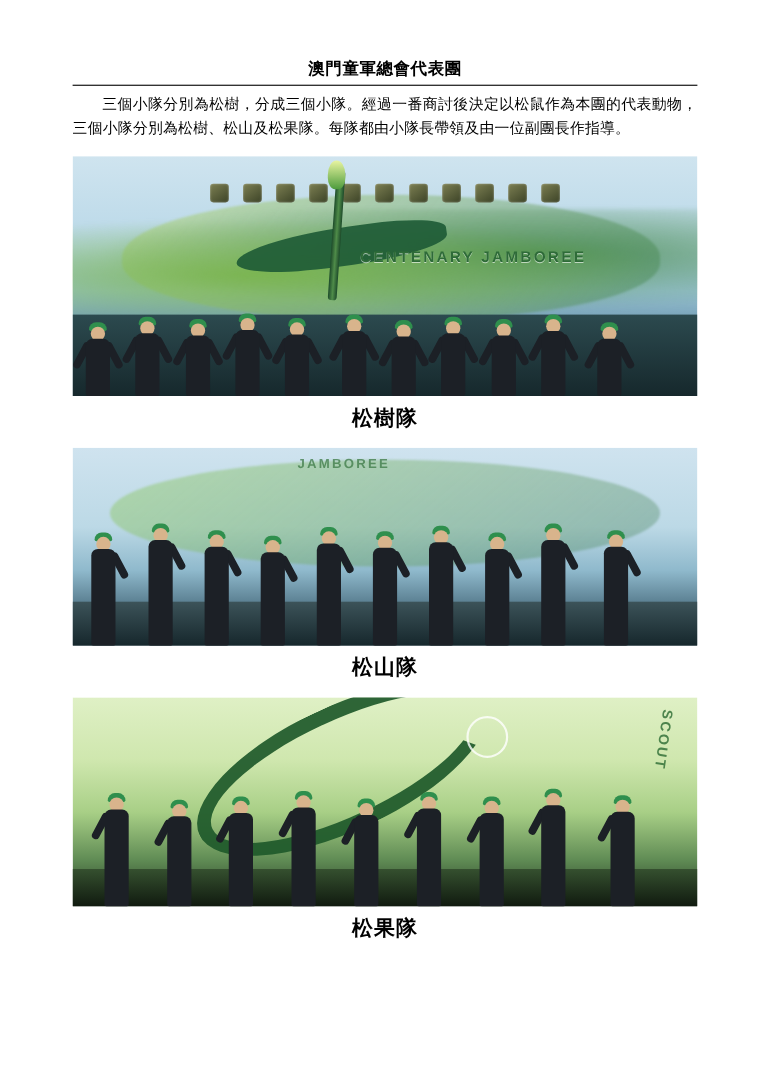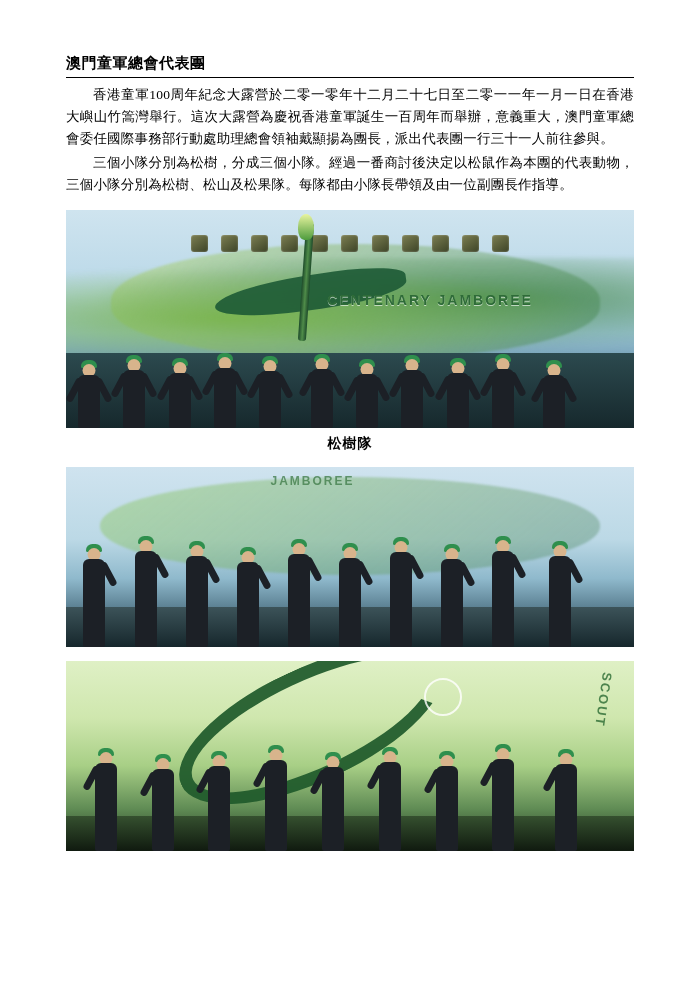--- a/index.html
+++ b/index.html
@@ -15,20 +15,21 @@
     position: relative;
     overflow: hidden;
   }
   .page {
     box-sizing: border-box;
     width: 700px;
     height: 990px;
     padding: 52px 66px 20px 66px;
   }
   .doc-title {
+    text-align: center;
     font-weight: bold;
     font-size: 15px;
     letter-spacing: 0.5px;
     line-height: 1.55;
     margin: 0;
   }
   .doc-subtitle {
     text-align: center;
     font-weight: bold;
     font-size: 14px;
@@ -45,21 +46,21 @@
     font-size: 13.5px;
     line-height: 1.62;
     text-align: justify;
     text-indent: 2em;
     margin: 0 0 2px 0;
     letter-spacing: 0.2px;
   }
   .caption {
     text-align: center;
     font-weight: bold;
-    font-size: 14px;
+    font-size: 19px;
     margin: 7px 0 0 0;
     letter-spacing: 1px;
   }
   .figure {
     margin: 14px 0 0 0;
   }
   .photo {
     position: relative;
     width: 100%;
     overflow: hidden;
@@ -213,21 +214,20 @@
   }
 </style>
 </head>
 <body>
 
 <div class="page">
 
   <div class="doc-title">澳門童軍總會代表團</div>
   <hr class="rule">
 
-  <p class="para">香港童軍100周年紀念大露營於二零一零年十二月二十七日至二零一一年一月一日在香港大嶼山竹篙灣舉行。這次大露營為慶祝香港童軍誕生一百周年而舉辦，意義重大，澳門童軍總會委任國際事務部行動處助理總會領袖戴顯揚為團長，派出代表團一行三十一人前往參與。</p>
   <p class="para">三個小隊分別為松樹，分成三個小隊。經過一番商討後決定以松鼠作為本團的代表動物，三個小隊分別為松樹、松山及松果隊。每隊都由小隊長帶領及由一位副團長作指導。</p>
 
   <div class="figure">
     <div class="photo photo-1">
       <div class="p1-bg"></div>
       <div class="p1-arc"></div>
       <div class="p1-greenwave"></div>
       <div class="p1-badges">
         <i></i>
           <i></i>
@@ -412,20 +412,21 @@
           </div>
         <div class="fig" style="left:87%;height:76%;">
             <span class="cap"></span>
             <span class="head"></span>
             <span class="scarf"></span>
             <span class="arm r"></span>
             <span class="body"></span>
           </div>
       </div>
     </div>
+    <div class="caption">松山隊</div>
   </div>
 
   <div class="figure">
     <div class="photo photo-3">
       <div class="p3-bg"></div>
       <div class="p3-swirl"></div>
       <div class="p3-fleur"></div>
       <div class="p3-word">SCOUT</div>
       <div class="p3-ground"></div>
       <div class="p1-people" style="height:72%;">
@@ -487,15 +488,16 @@
           </div>
         <div class="fig" style="left:88%;height:71%;">
             <span class="cap"></span>
             <span class="head"></span>
             <span class="scarf"></span>
             <span class="arm l"></span>
             <span class="body"></span>
           </div>
       </div>
     </div>
+    <div class="caption">松果隊</div>
   </div>
 
 </div>
 
 </body></html>

